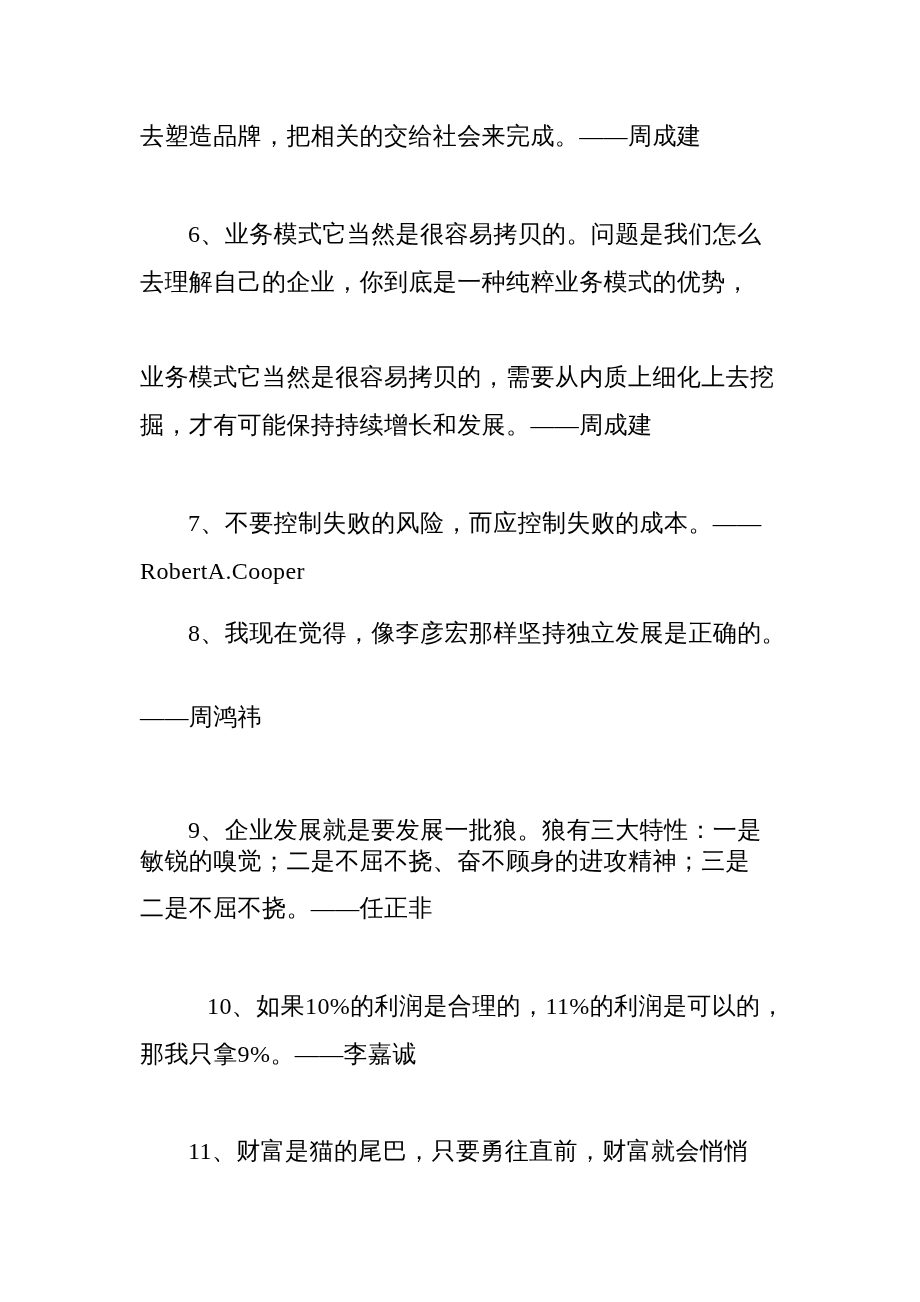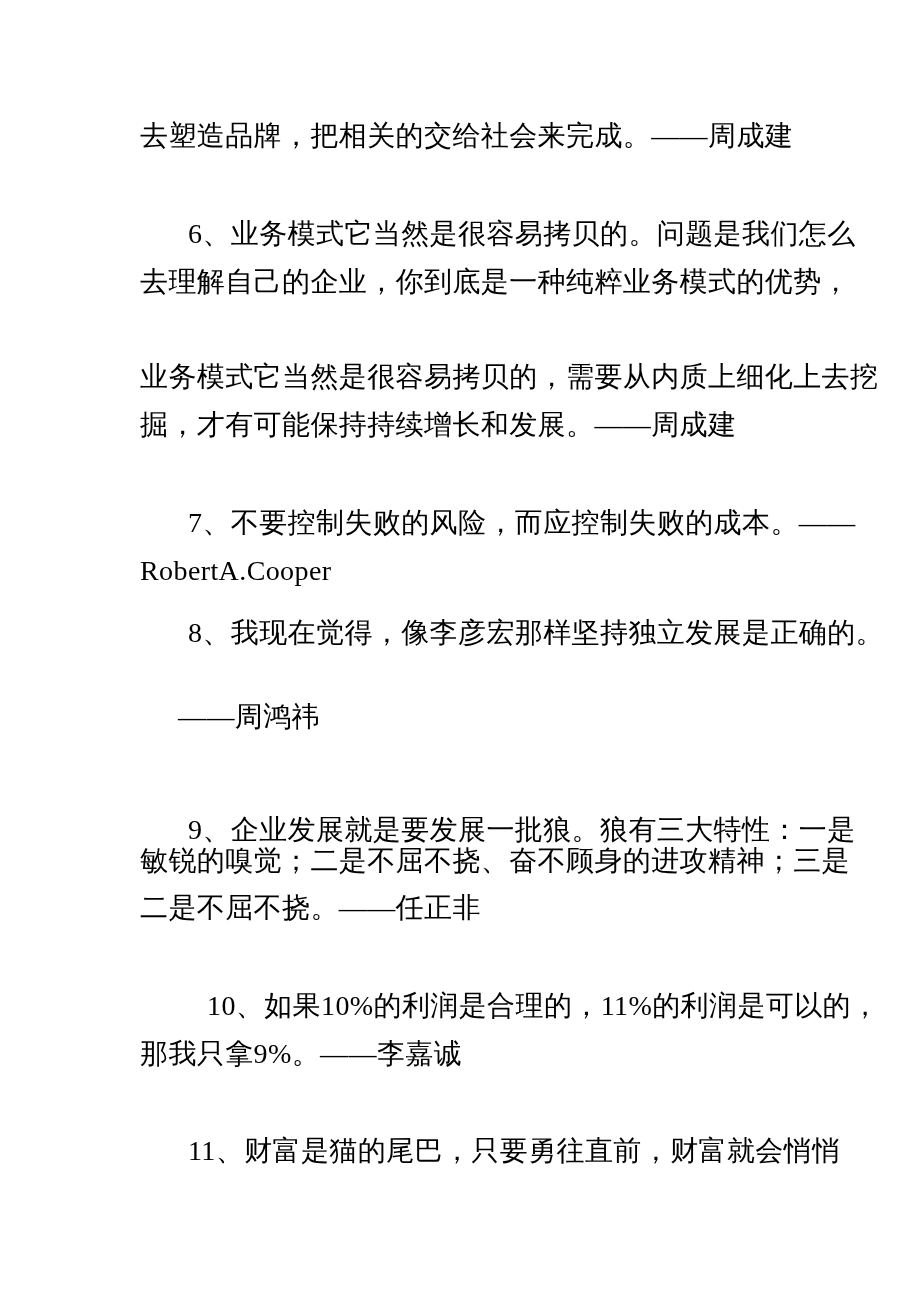--- a/index.html
+++ b/index.html
@@ -19,21 +19,21 @@
       position: absolute;
       left: 0;
       top: 0;
       width: 920px;
       height: 1302px;
       background: #ffffff;
     }
     .line {
       position: absolute;
       left: 140px;
-      font-size: 28px;
+      font-size: 24px;
       line-height: 30px;
       white-space: nowrap;
       letter-spacing: 0.4px;
     }
     .indent { left: 188px; }
   </style>
 </head>
 <body>
 
 <div class="page">
@@ -42,21 +42,21 @@
 
   <div class="line indent" style="top:219px;">6、业务模式它当然是很容易拷贝的。问题是我们怎么</div>
   <div class="line" style="top:267px;">去理解自己的企业，你到底是一种纯粹业务模式的优势，</div>
   <div class="line" style="top:362px;">业务模式它当然是很容易拷贝的，需要从内质上细化上去挖</div>
   <div class="line" style="top:410px;">掘，才有可能保持持续增长和发展。——周成建</div>
 
   <div class="line indent" style="top:508px;">7、不要控制失败的风险，而应控制失败的成本。——</div>
   <div class="line" style="top:556px;">RobertA.Cooper</div>
 
   <div class="line indent" style="top:618px;">8、我现在觉得，像李彦宏那样坚持独立发展是正确的。</div>
-  <div class="line" style="top:702px;margin-left:38px;">——周鸿祎</div>
+  <div class="line" style="top:702px;">——周鸿祎</div>
 
   <div class="line indent" style="top:815px;">9、企业发展就是要发展一批狼。狼有三大特性：一是</div>
   <div class="line" style="top:846px;">敏锐的嗅觉；二是不屈不挠、奋不顾身的进攻精神；三是</div>
   <div class="line" style="top:893px;">二是不屈不挠。——任正非</div>
 
   <div class="line indent" style="top:991px;margin-left:19px;">10、如果10%的利润是合理的，11%的利润是可以的，</div>
   <div class="line" style="top:1039px;">那我只拿9%。——李嘉诚</div>
 
   <div class="line indent" style="top:1136px;">11、财富是猫的尾巴，只要勇往直前，财富就会悄悄</div>
 

